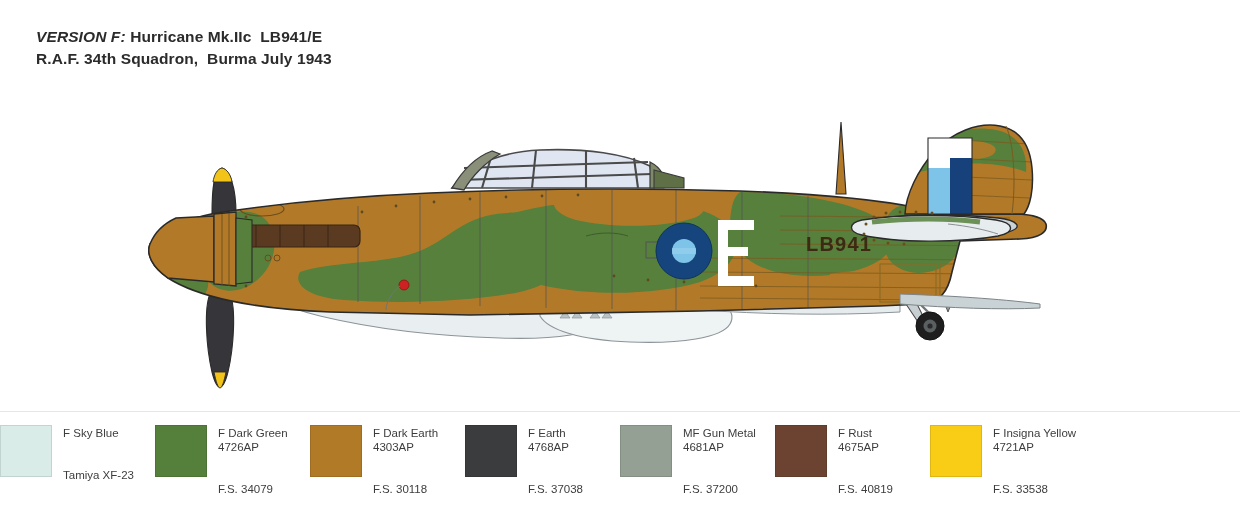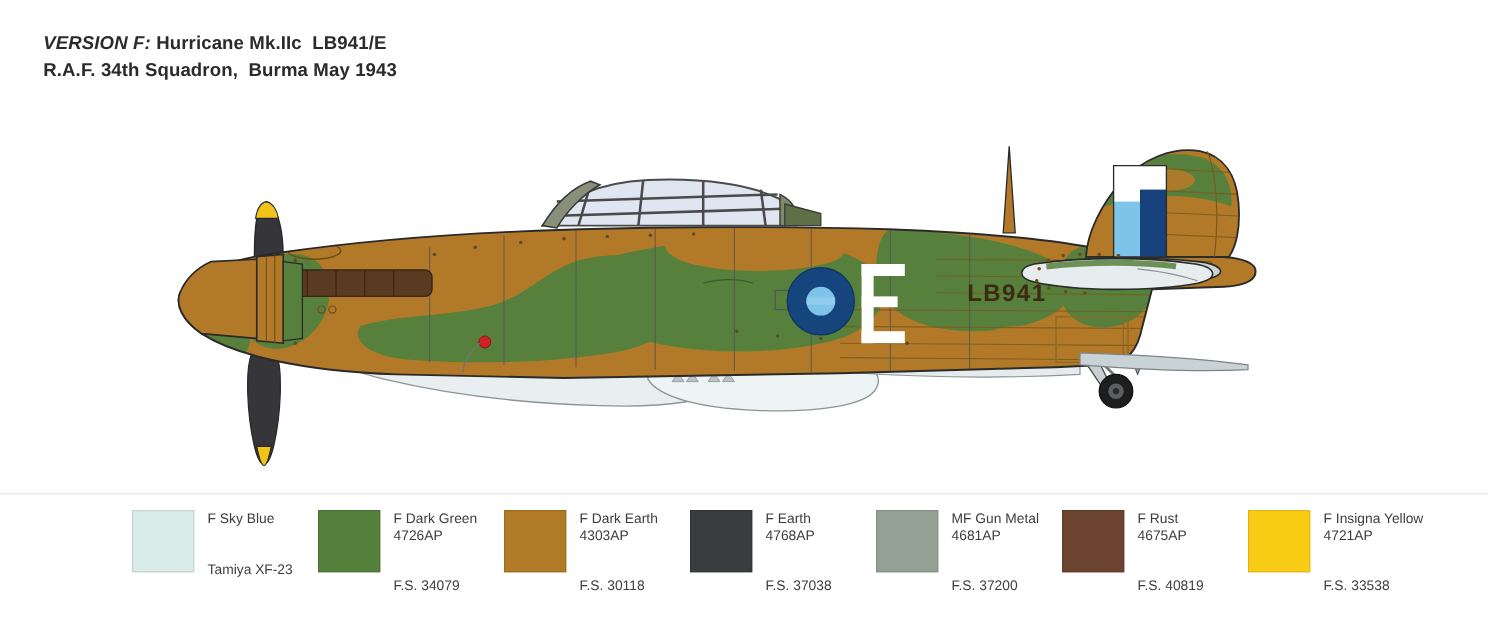--- a/index.html
+++ b/index.html
@@ -56,21 +56,20 @@
 
   
   #color-legend {
     position: absolute;
     left: 0;
     top: 425px;
     width: 1240px;
     height: 80px;
     display: flex;
     align-items: flex-start;
-    padding-left: 110px;
     box-sizing: border-box;
   }
   .legend-item {
     display: flex;
     align-items: flex-start;
     width: 155px;
     flex: 0 0 auto;
   }
   .swatch {
     width: 52px;
@@ -96,21 +95,21 @@
     white-space: nowrap;
   }
   .legend-top { display: flex; flex-direction: column; }
   .legend-fs { margin-bottom: 1px; margin-top: 28px; }
 </style>
 </head>
 <body>
 
 <div id="version-heading">
   <div class="hd-line"><span class="hd-italic">VERSION F:</span> <span class="hd-strong">Hurricane Mk.IIc  LB941/E</span></div>
-  <div class="hd-line hd-strong">R.A.F. 34th Squadron,  Burma May 1943</div>
+  <div class="hd-line hd-strong">R.A.F. 34th Squadron,  Burma July 1943</div>
 </div>
 
 <div id="aircraft-illustration">
 <svg width="1240" height="310" viewBox="0 0 1240 310" xmlns="http://www.w3.org/2000/svg">
   <defs>
 
     <clipPath id="clip-fuselage">
       <path d="M150,148
                C163,131 192,120 230,115
                C285,107 360,100 430,97

